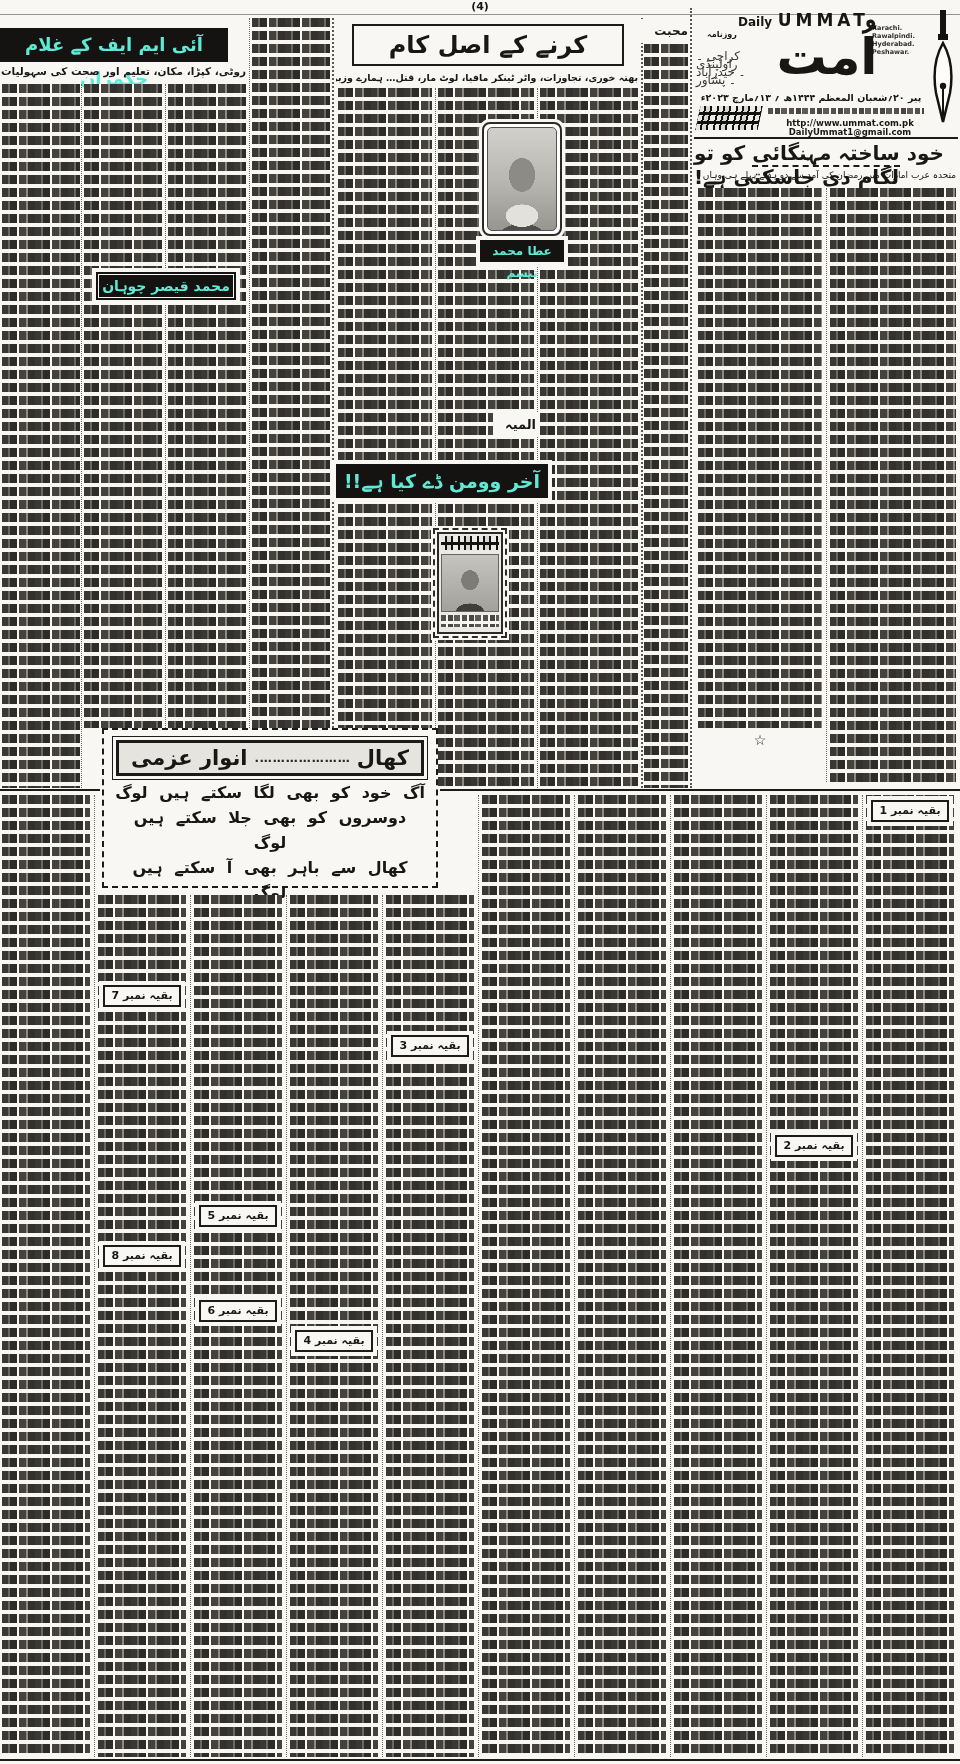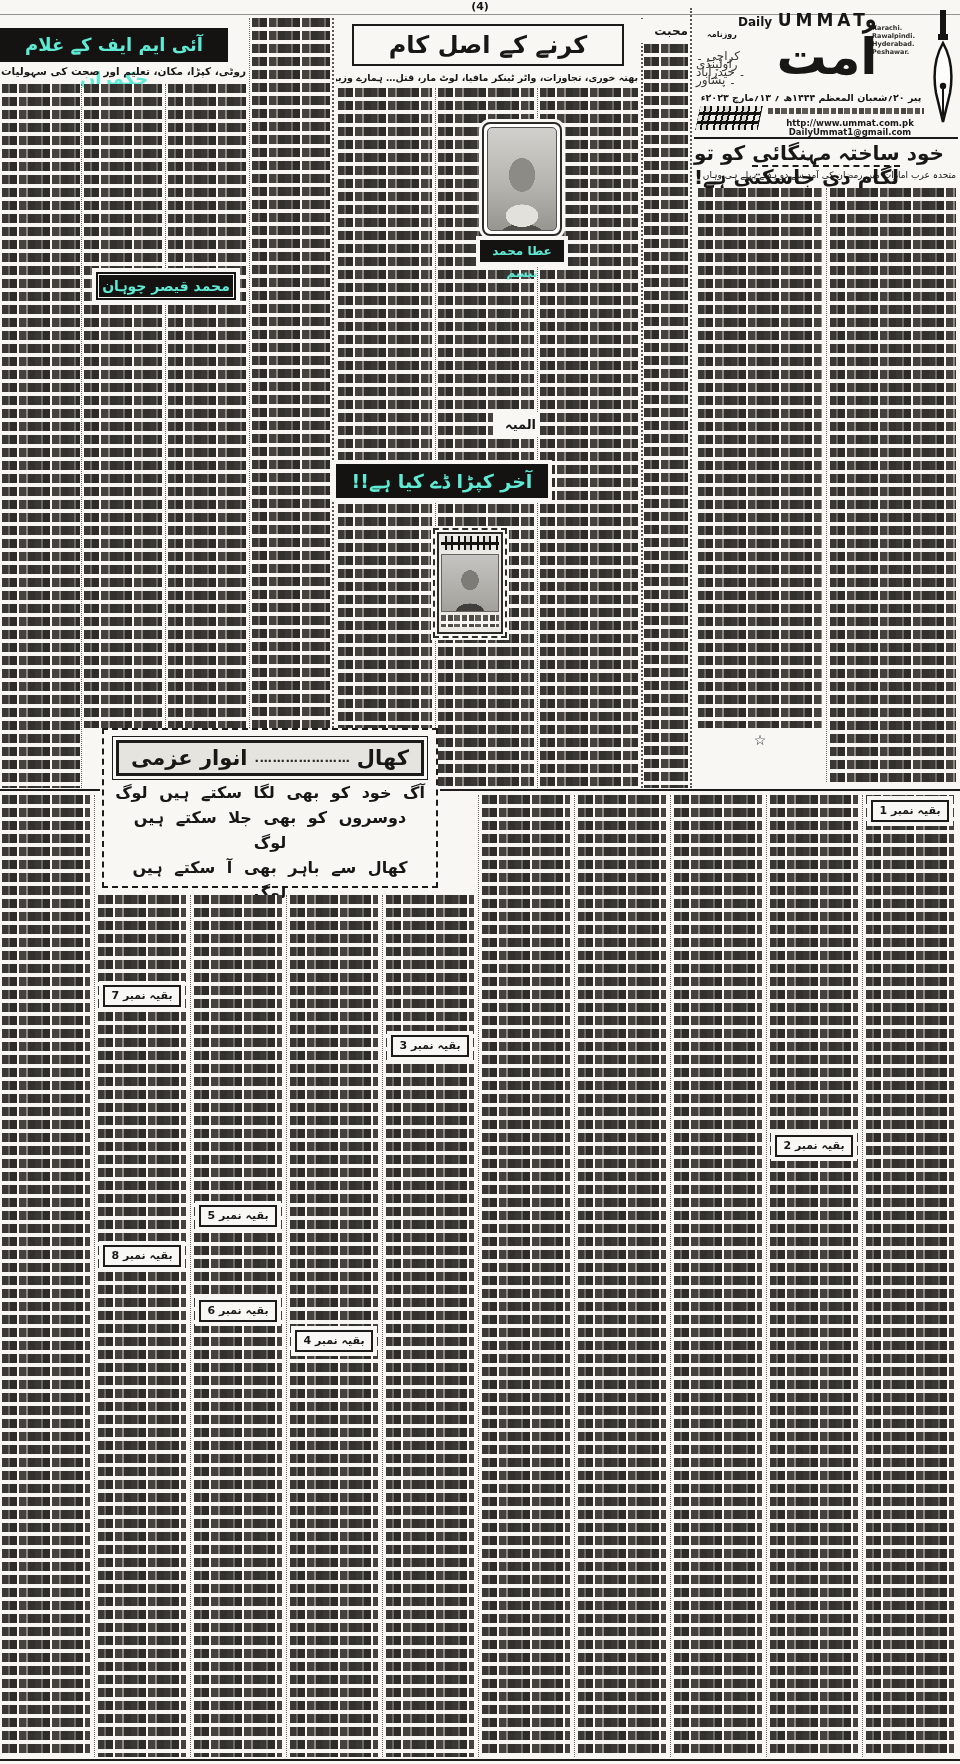--- a/index.html
+++ b/index.html
@@ -85,21 +85,21 @@
   <div class="abs vdot-thin" style="left:435px;top:88px;height:700px"></div>
   <div class="abs vdot-thin" style="left:537px;top:88px;height:700px"></div>
 
   <div class="abs photo-frame" style="left:482px;top:122px;width:80px;height:114px">
     <div class="photo-man"></div>
   </div>
   <div class="abs blackbar" style="left:480px;top:240px;width:84px;height:22px;font-size:12px;line-height:22px">عطا محمد تبسم</div>
 
   <div class="abs leadword" style="left:496px;top:416px;width:40px;height:18px;font-size:13px;line-height:18px">المیہ</div>
 
-  <div class="abs blackbar" style="left:336px;top:464px;width:212px;height:34px;font-size:19px;line-height:34px">آخر کپڑا ڈے کیا ہے!!</div>
+  <div class="abs blackbar" style="left:336px;top:464px;width:212px;height:34px;font-size:19px;line-height:34px">آخر وومن ڈے کیا ہے!!</div>
 
   <div class="abs photo-small" style="left:437px;top:532px;width:66px;height:102px">
     <div class="sim-invert" style="height:14px"></div>
     <div class="face"></div>
     <div class="sim-light" style="height:12px;margin-top:3px"></div>
   </div>
 
   <div class="abs poembox" style="left:102px;top:728px;width:336px;height:160px">
     <div class="poemhead">
       <div class="poemhead-in">

